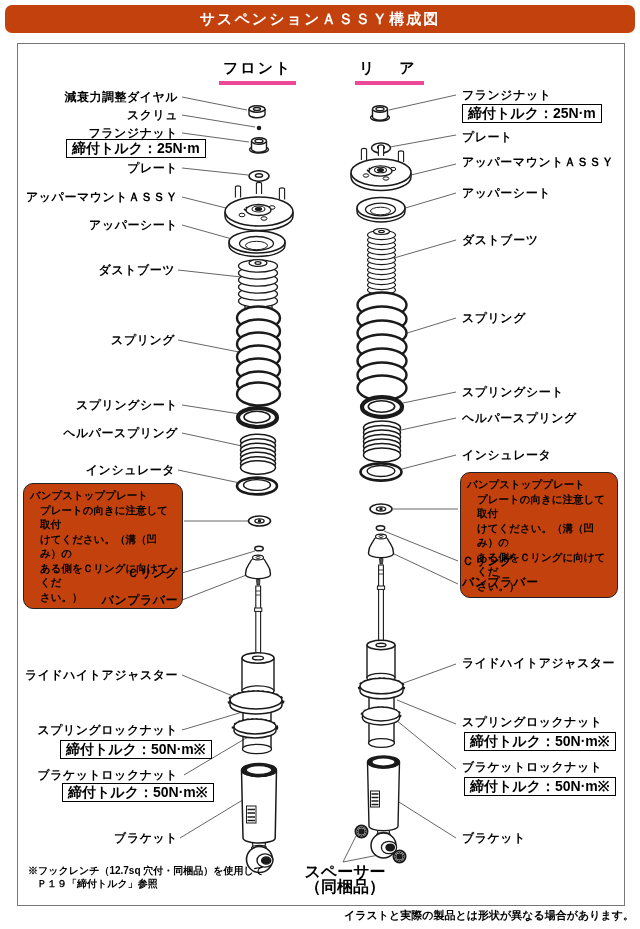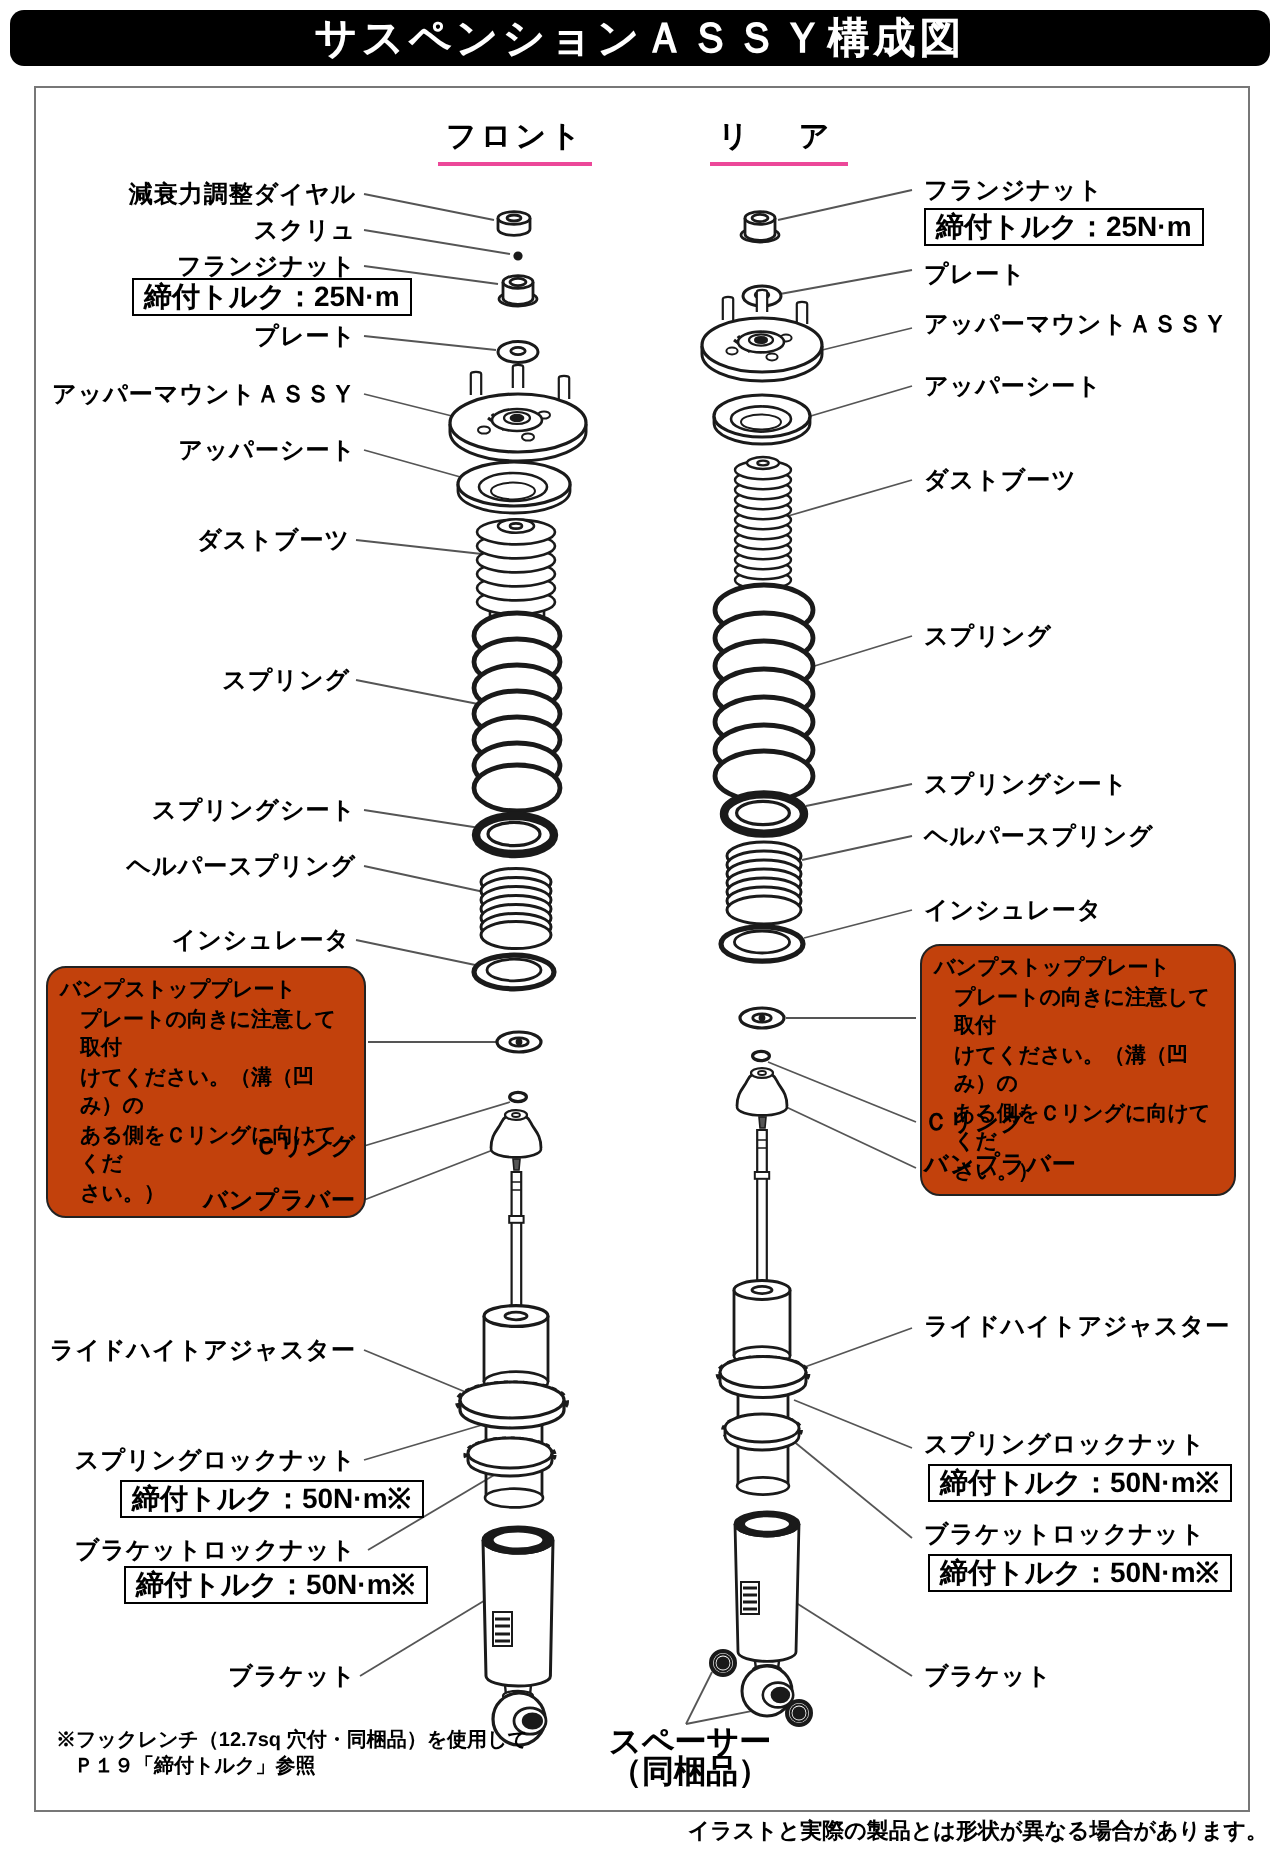--- a/index.html
+++ b/index.html
@@ -2,31 +2,31 @@
 <html><head>
 <meta charset="utf-8">
 <style>
   html,body { margin:0; padding:0; background:#fff; }
   .page {
     position:relative; width:640px; height:929px; background:#fff;
     font-family:"Liberation Sans", sans-serif; color:#000; overflow:hidden;
   }
   .title-bar {
     position:absolute; left:5px; top:5px; width:630px; height:28px;
-    background:#000000; border-radius:7px; color:#fff;
+    background:#c2410c; border-radius:7px; color:#fff;
     display:flex; align-items:center; justify-content:center;
-    font-size:21px; font-weight:bold; letter-spacing:2px;
+    font-size:15px; font-weight:bold; letter-spacing:2px;
   }
   .frame {
     position:absolute; left:17px; top:43px; width:606px; height:861px;
     border:1.5px solid #777; background:transparent;
   }
   .col-header {
     position:absolute; font-size:15px; font-weight:bold;
-    border-bottom:2px solid #ec4899; padding:0 4px 3px 4px; letter-spacing:2px;
+    border-bottom:4px solid #ec4899; padding:0 4px 3px 4px; letter-spacing:2px;
     white-space:nowrap;
   }
   svg.diagram { position:absolute; left:0; top:0; }
   .lbl {
     position:absolute; font-size:12px; font-weight:700; letter-spacing:0.5px;
     white-space:nowrap; line-height:14px;
   }
   .lbl.left-col { text-align:right; }
   .torque {
     position:absolute; border:1.5px solid #000; background:#fff;

